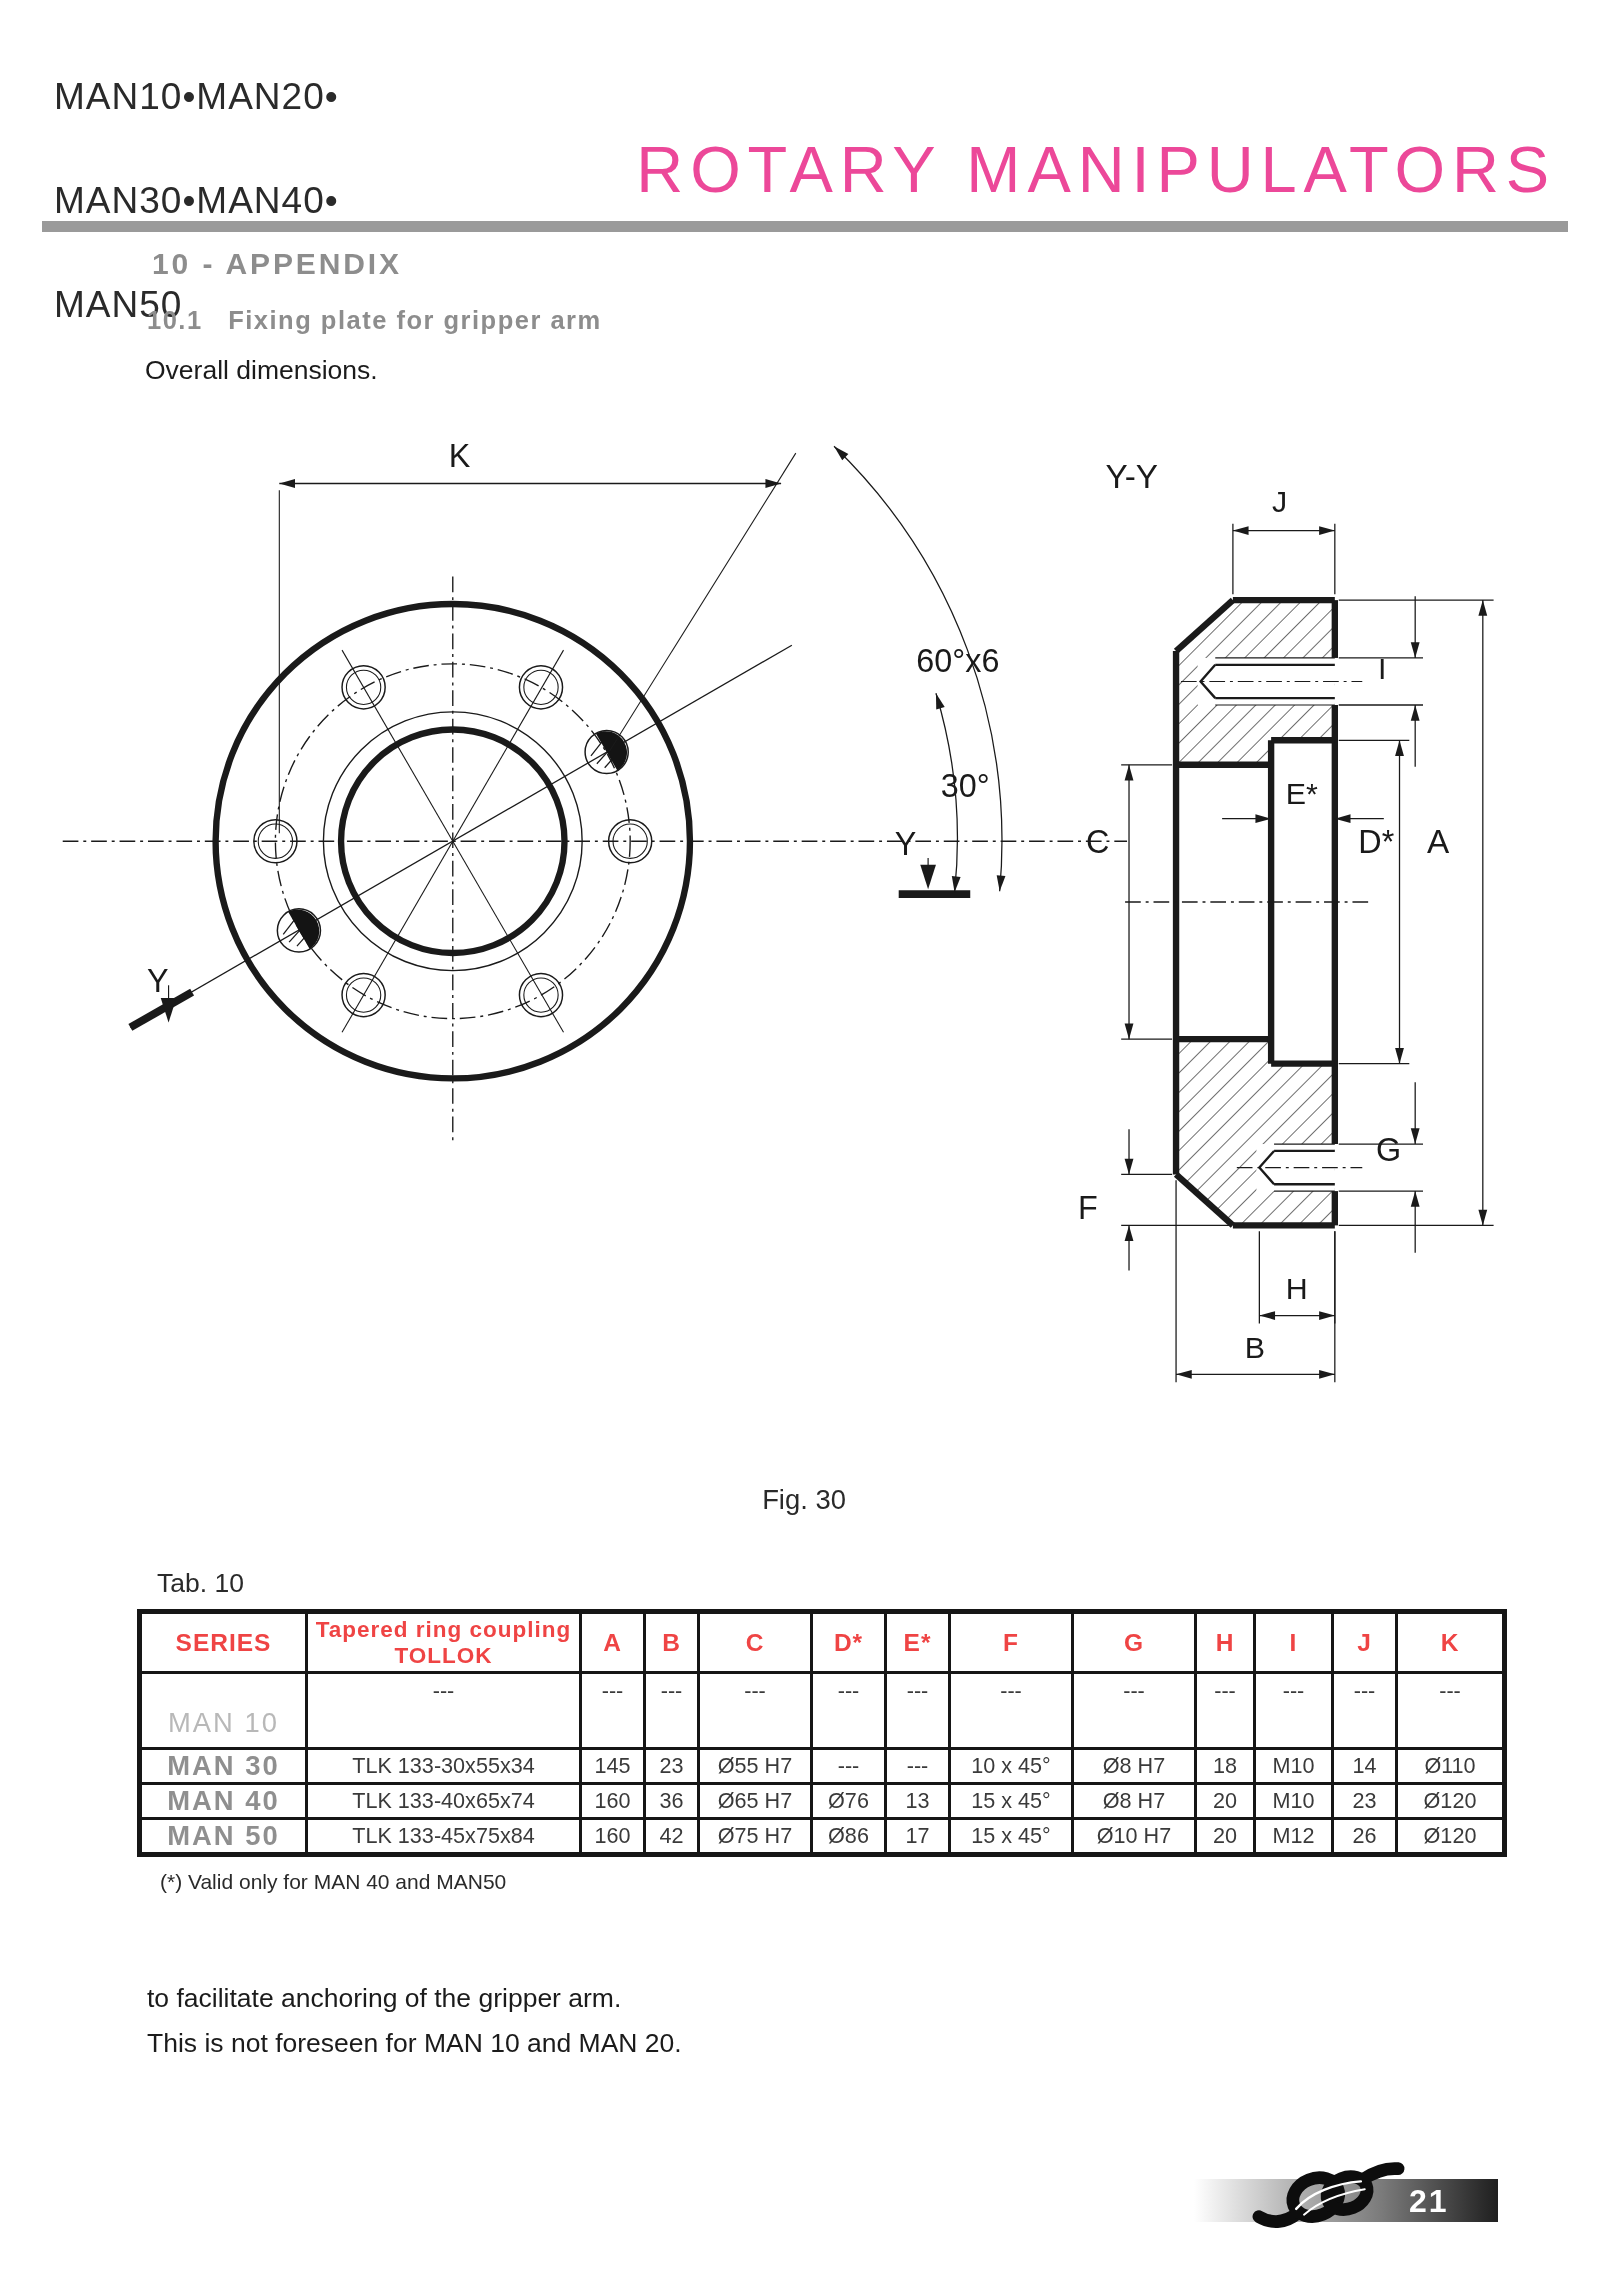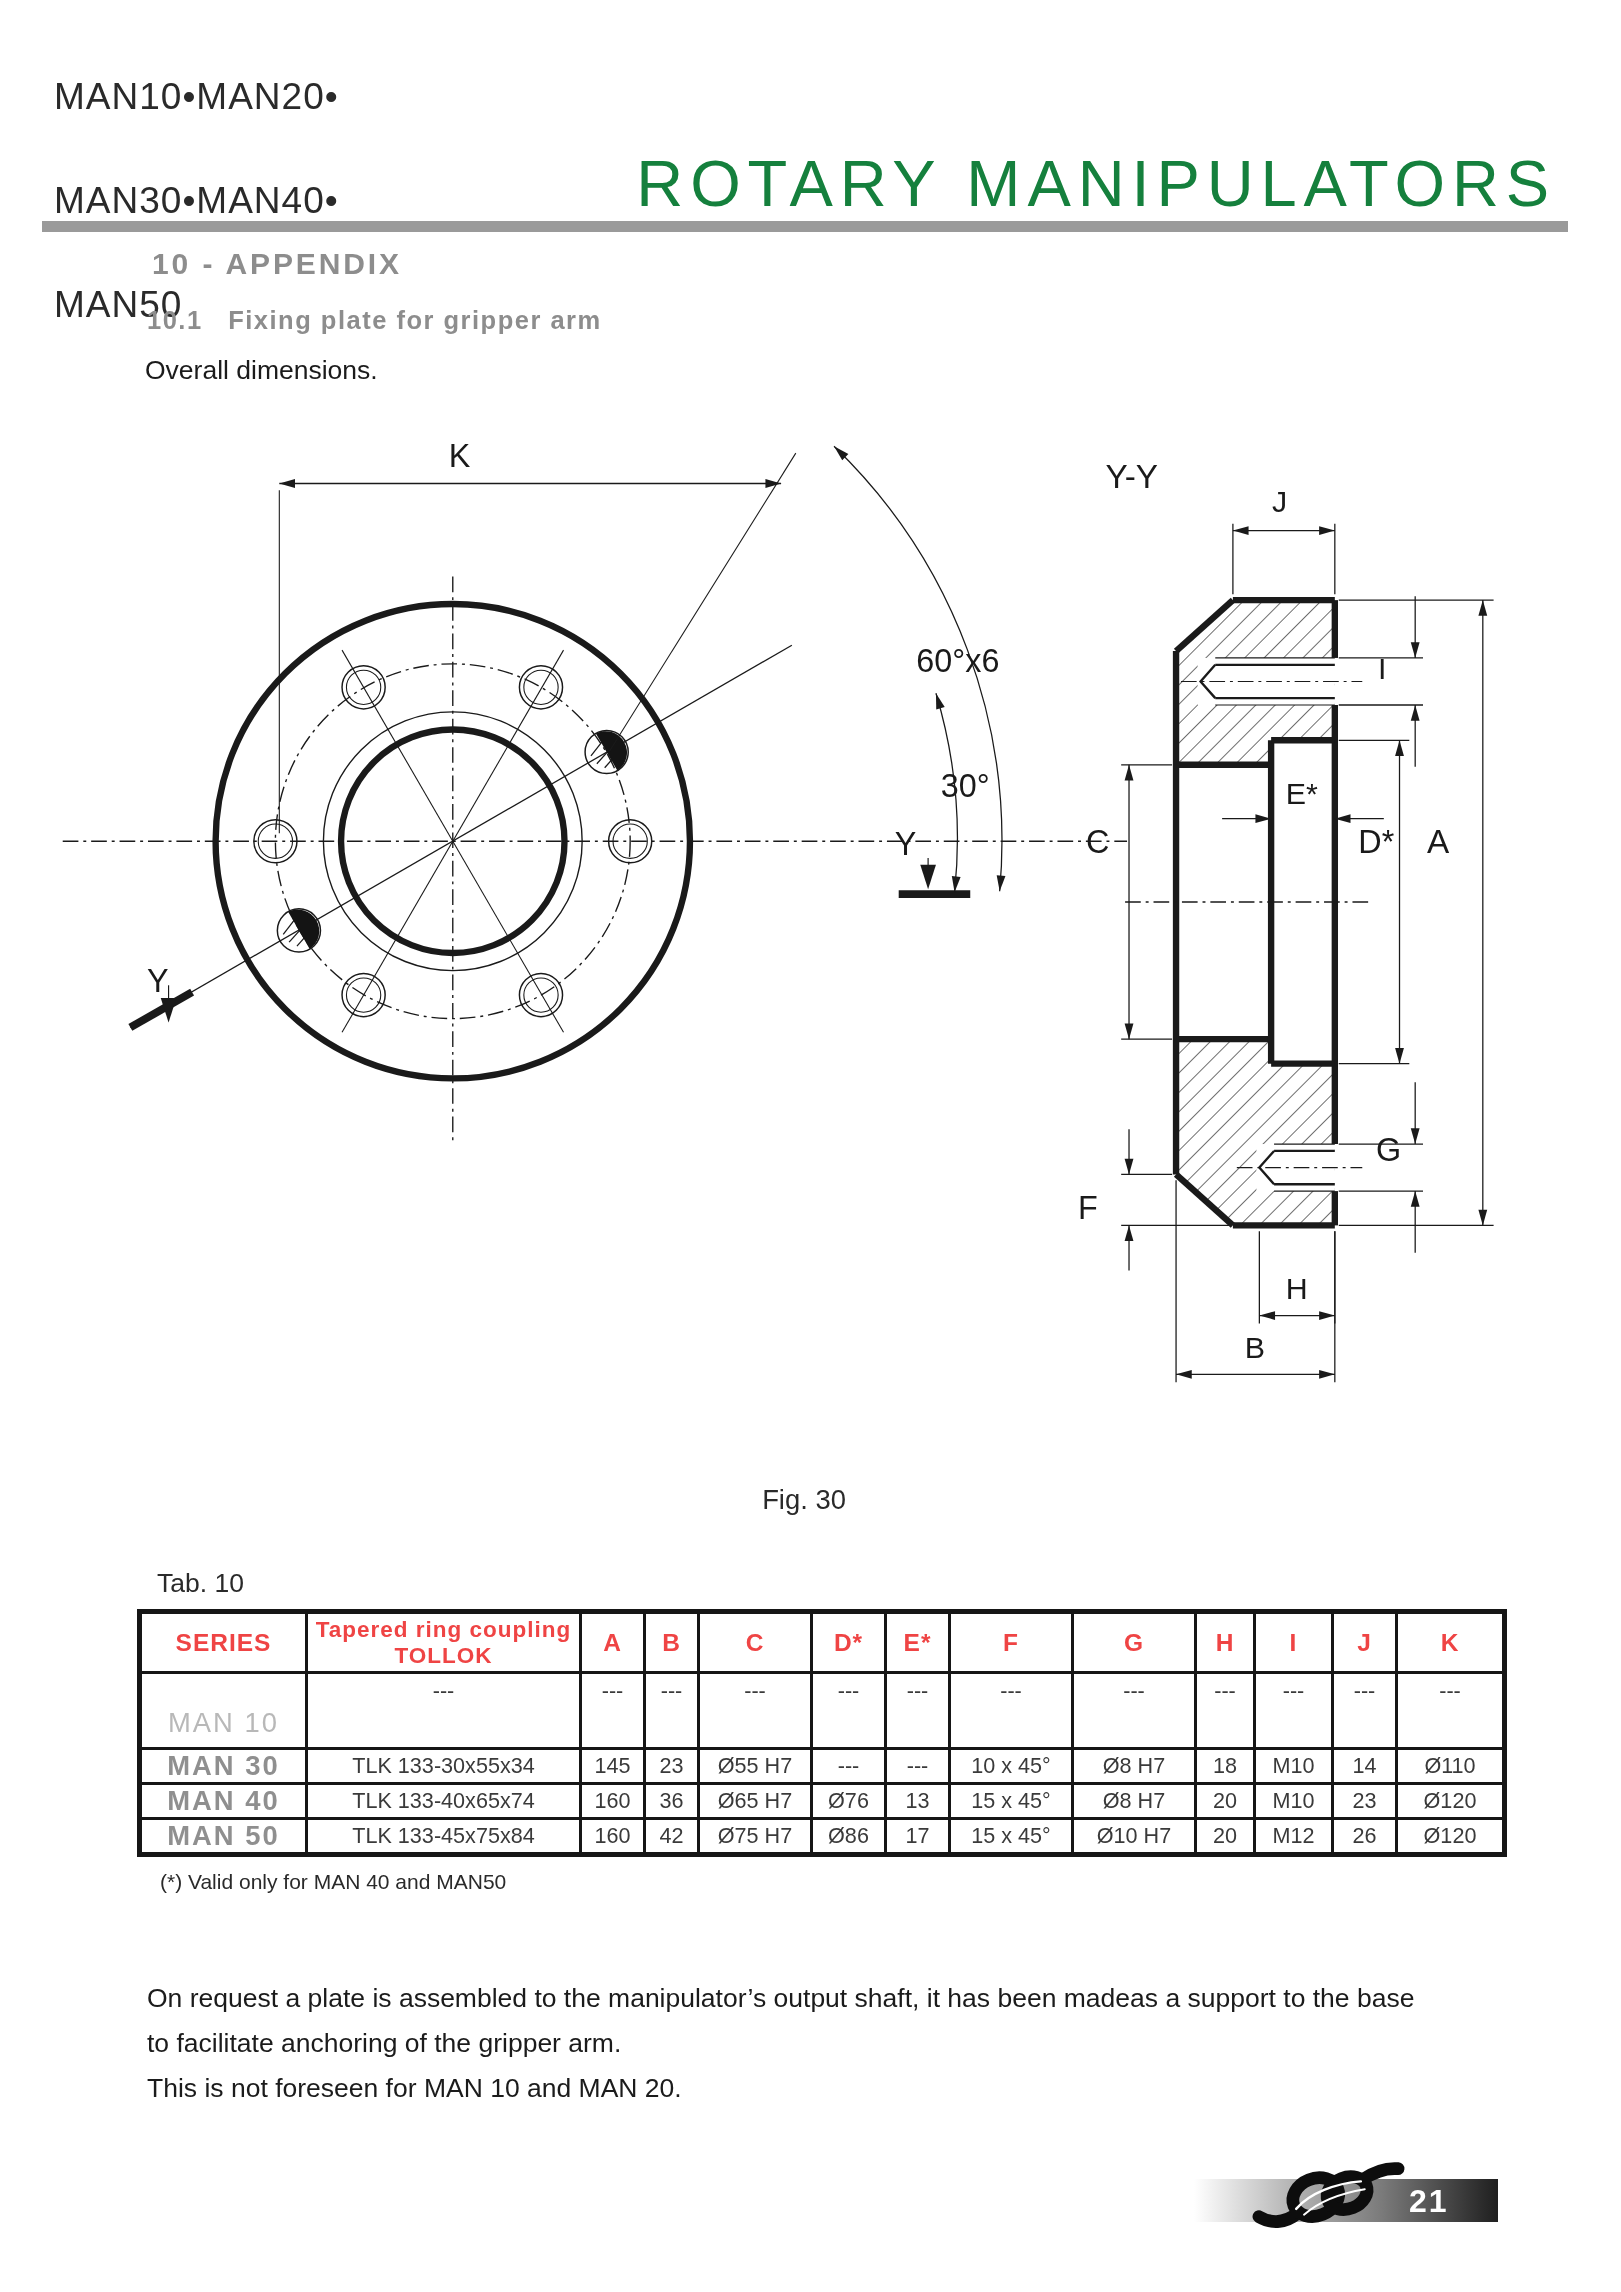--- a/index.html
+++ b/index.html
@@ -1,22 +1,22 @@
 <!DOCTYPE html>
 <html><head>
 <meta charset="utf-8">
 <style>
   html,body{margin:0;padding:0;background:#e8e8e8;}
   #page{position:relative;width:1621px;height:2293px;background:#ffffff;overflow:hidden;
         font-family:"Liberation Sans", sans-serif;color:#1b1b1b;}
   
   #logo-block{position:absolute;left:54px;top:71px;line-height:52px;font-size:37px;
               letter-spacing:1px;color:#2a2a2a;white-space:pre;}
-  #doc-title{position:absolute;right:65px;top:146px;font-size:65px;letter-spacing:6.9px;
-             color:#15803d;white-space:nowrap;}
+  #doc-title{position:absolute;right:65px;top:132px;font-size:65px;letter-spacing:6.9px;
+             color:#ec4899;white-space:nowrap;}
   #header-bar{position:absolute;left:42px;top:221px;width:1526px;height:10.8px;background:#9a9a9a;}
   
   #h1{position:absolute;left:152px;top:247px;font-size:30px;font-weight:bold;
       letter-spacing:2.9px;color:#8d8d8d;}
   #h2{position:absolute;left:147px;top:306px;font-size:25.5px;font-weight:bold;
       letter-spacing:1.5px;color:#8d8d8d;}
   #h2 .num{margin-right:25.5px;}
   #intro{position:absolute;left:145px;top:355px;font-size:26.5px;color:#1b1b1b;}
   
   #fig-caption{position:absolute;left:706px;top:1472px;width:196px;text-align:center;font-size:27.4px;color:#2a2a2a;margin-top:12px;}
@@ -351,21 +351,20 @@
           <td>20</td>
           <td>M12</td>
           <td>26</td>
           <td>Ø120</td>
         </tr>
       </tbody>
   </table>
   <div id="footnote">(*) Valid only for MAN 40 and MAN50</div>
 
   <div id="body-text">
-    <div>On request a plate is assembled to the manipulator’s output shaft, it has been madeas a support to the base</div>
     <div>to facilitate anchoring of the gripper arm.</div>
     <div>This is not foreseen for MAN 10 and MAN 20.</div>
   </div>
 
   <div id="footer-bar"></div>
   <svg id="footer-logo" width="167" height="98" viewBox="0 0 170 100">
     <g stroke="#0d0d0d" fill="none" stroke-linecap="round">
       <path d="M14,66 C28,74 42,72 54,62" stroke-width="13"></path>
       <ellipse cx="72" cy="46" rx="24" ry="19" stroke-width="13" transform="rotate(-22 72 46)"></ellipse>
       <ellipse cx="104" cy="42" rx="21" ry="16" stroke-width="13" transform="rotate(-22 104 42)"></ellipse>

